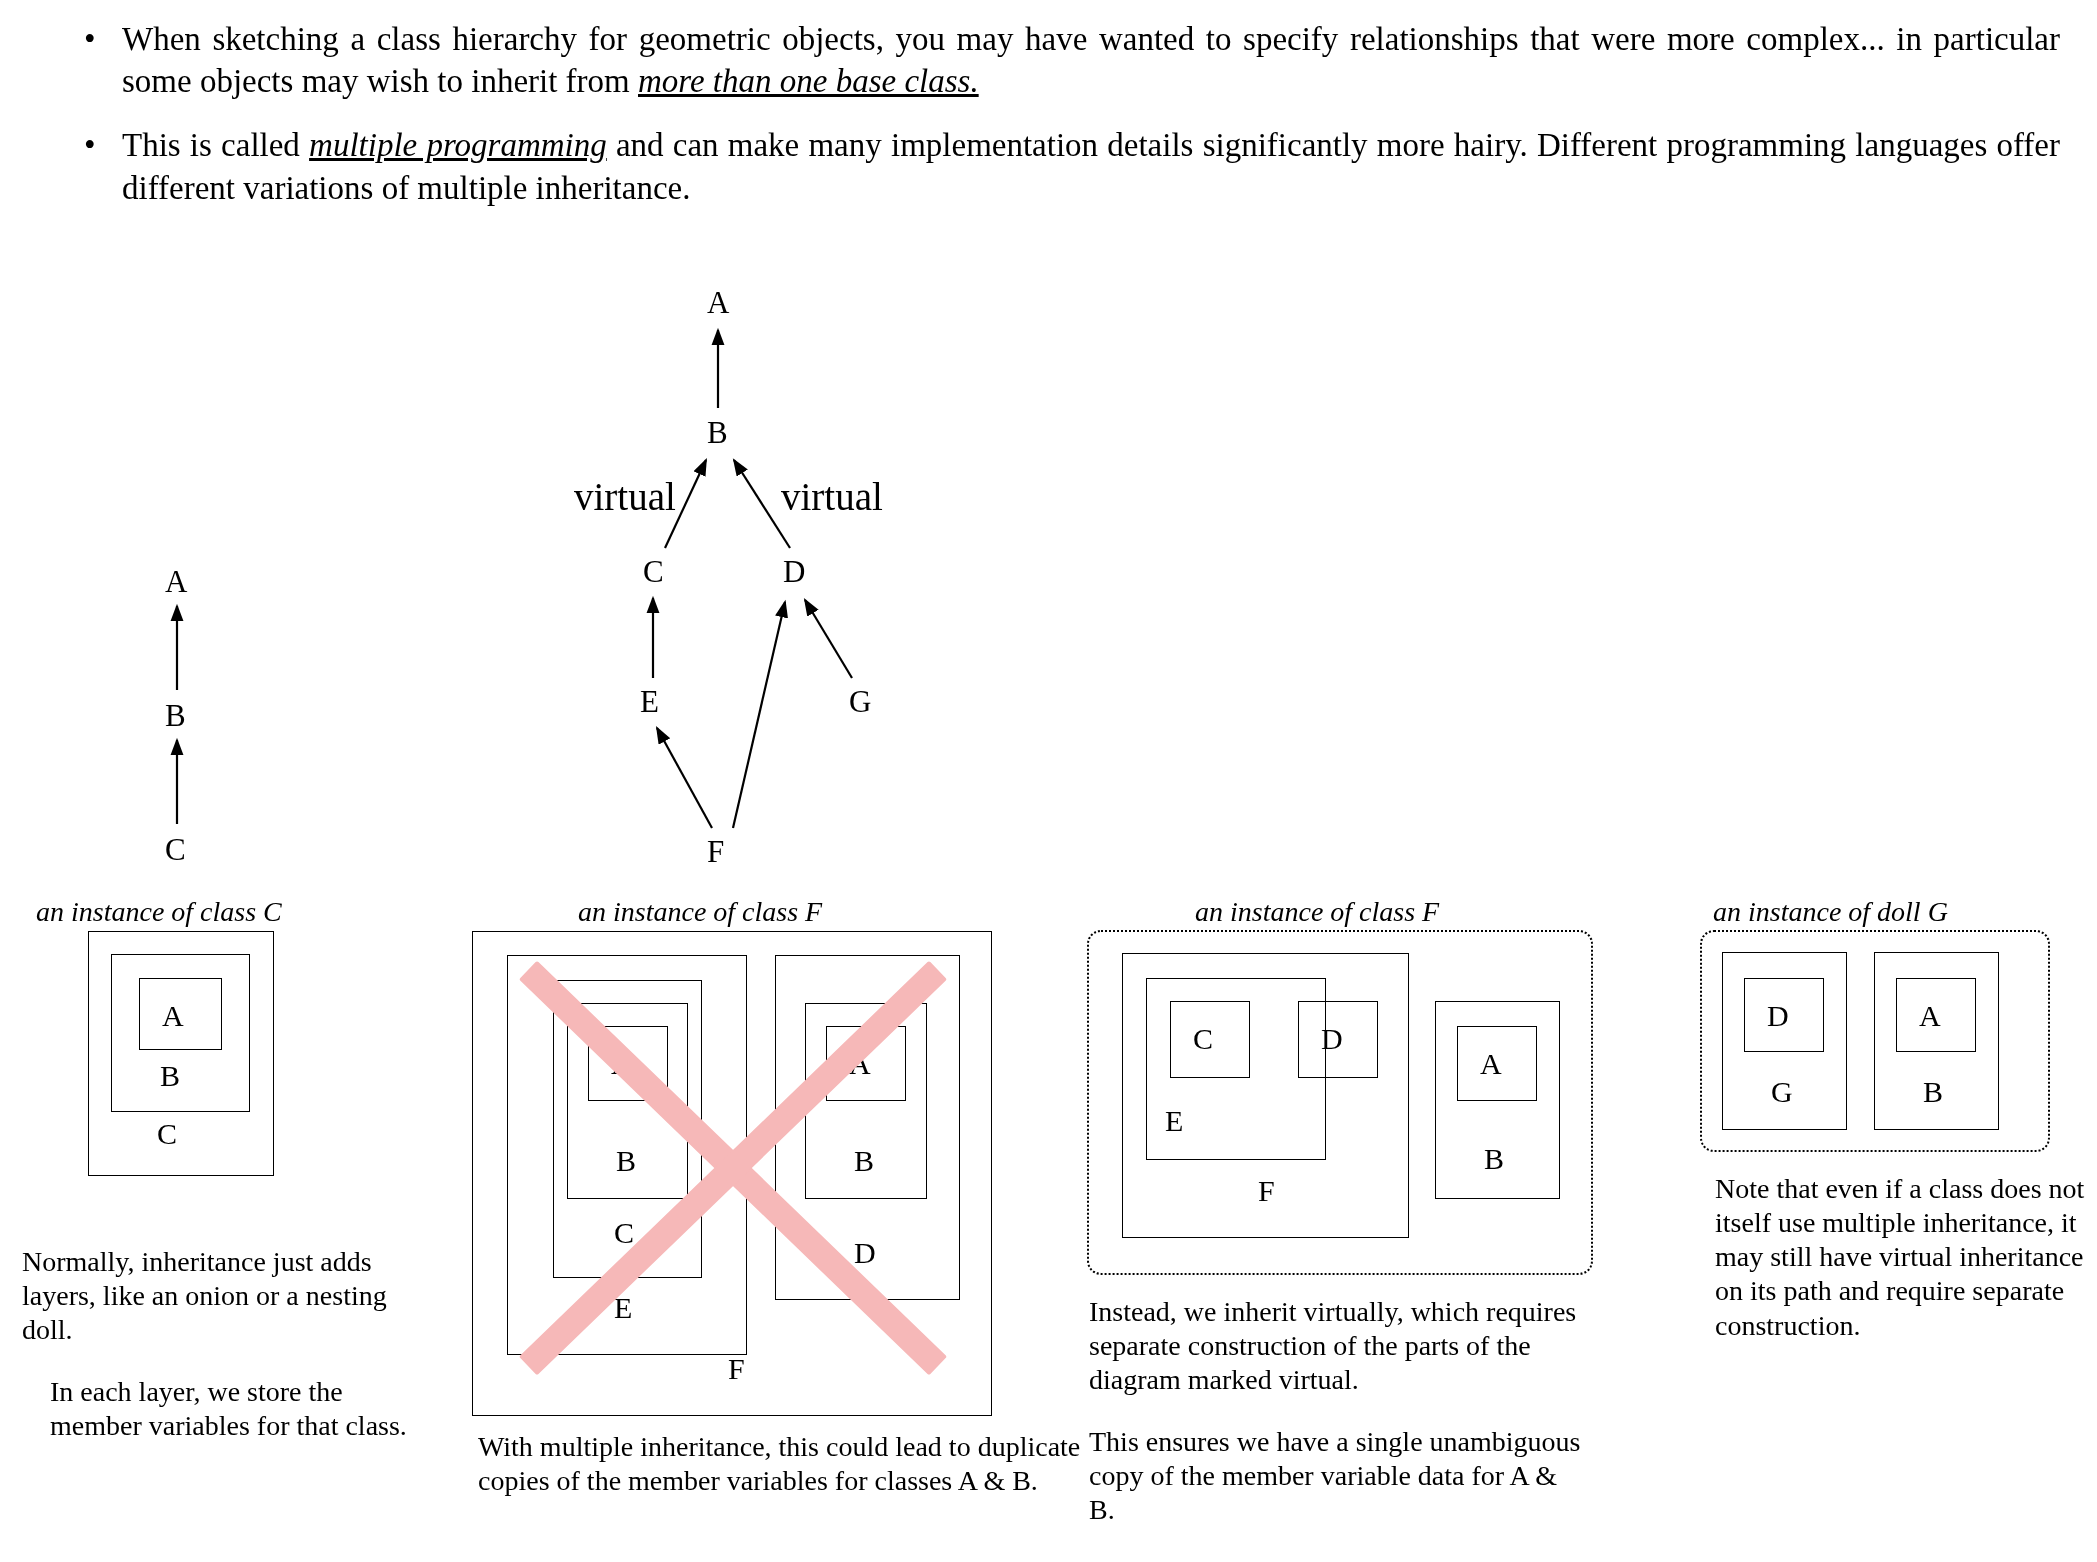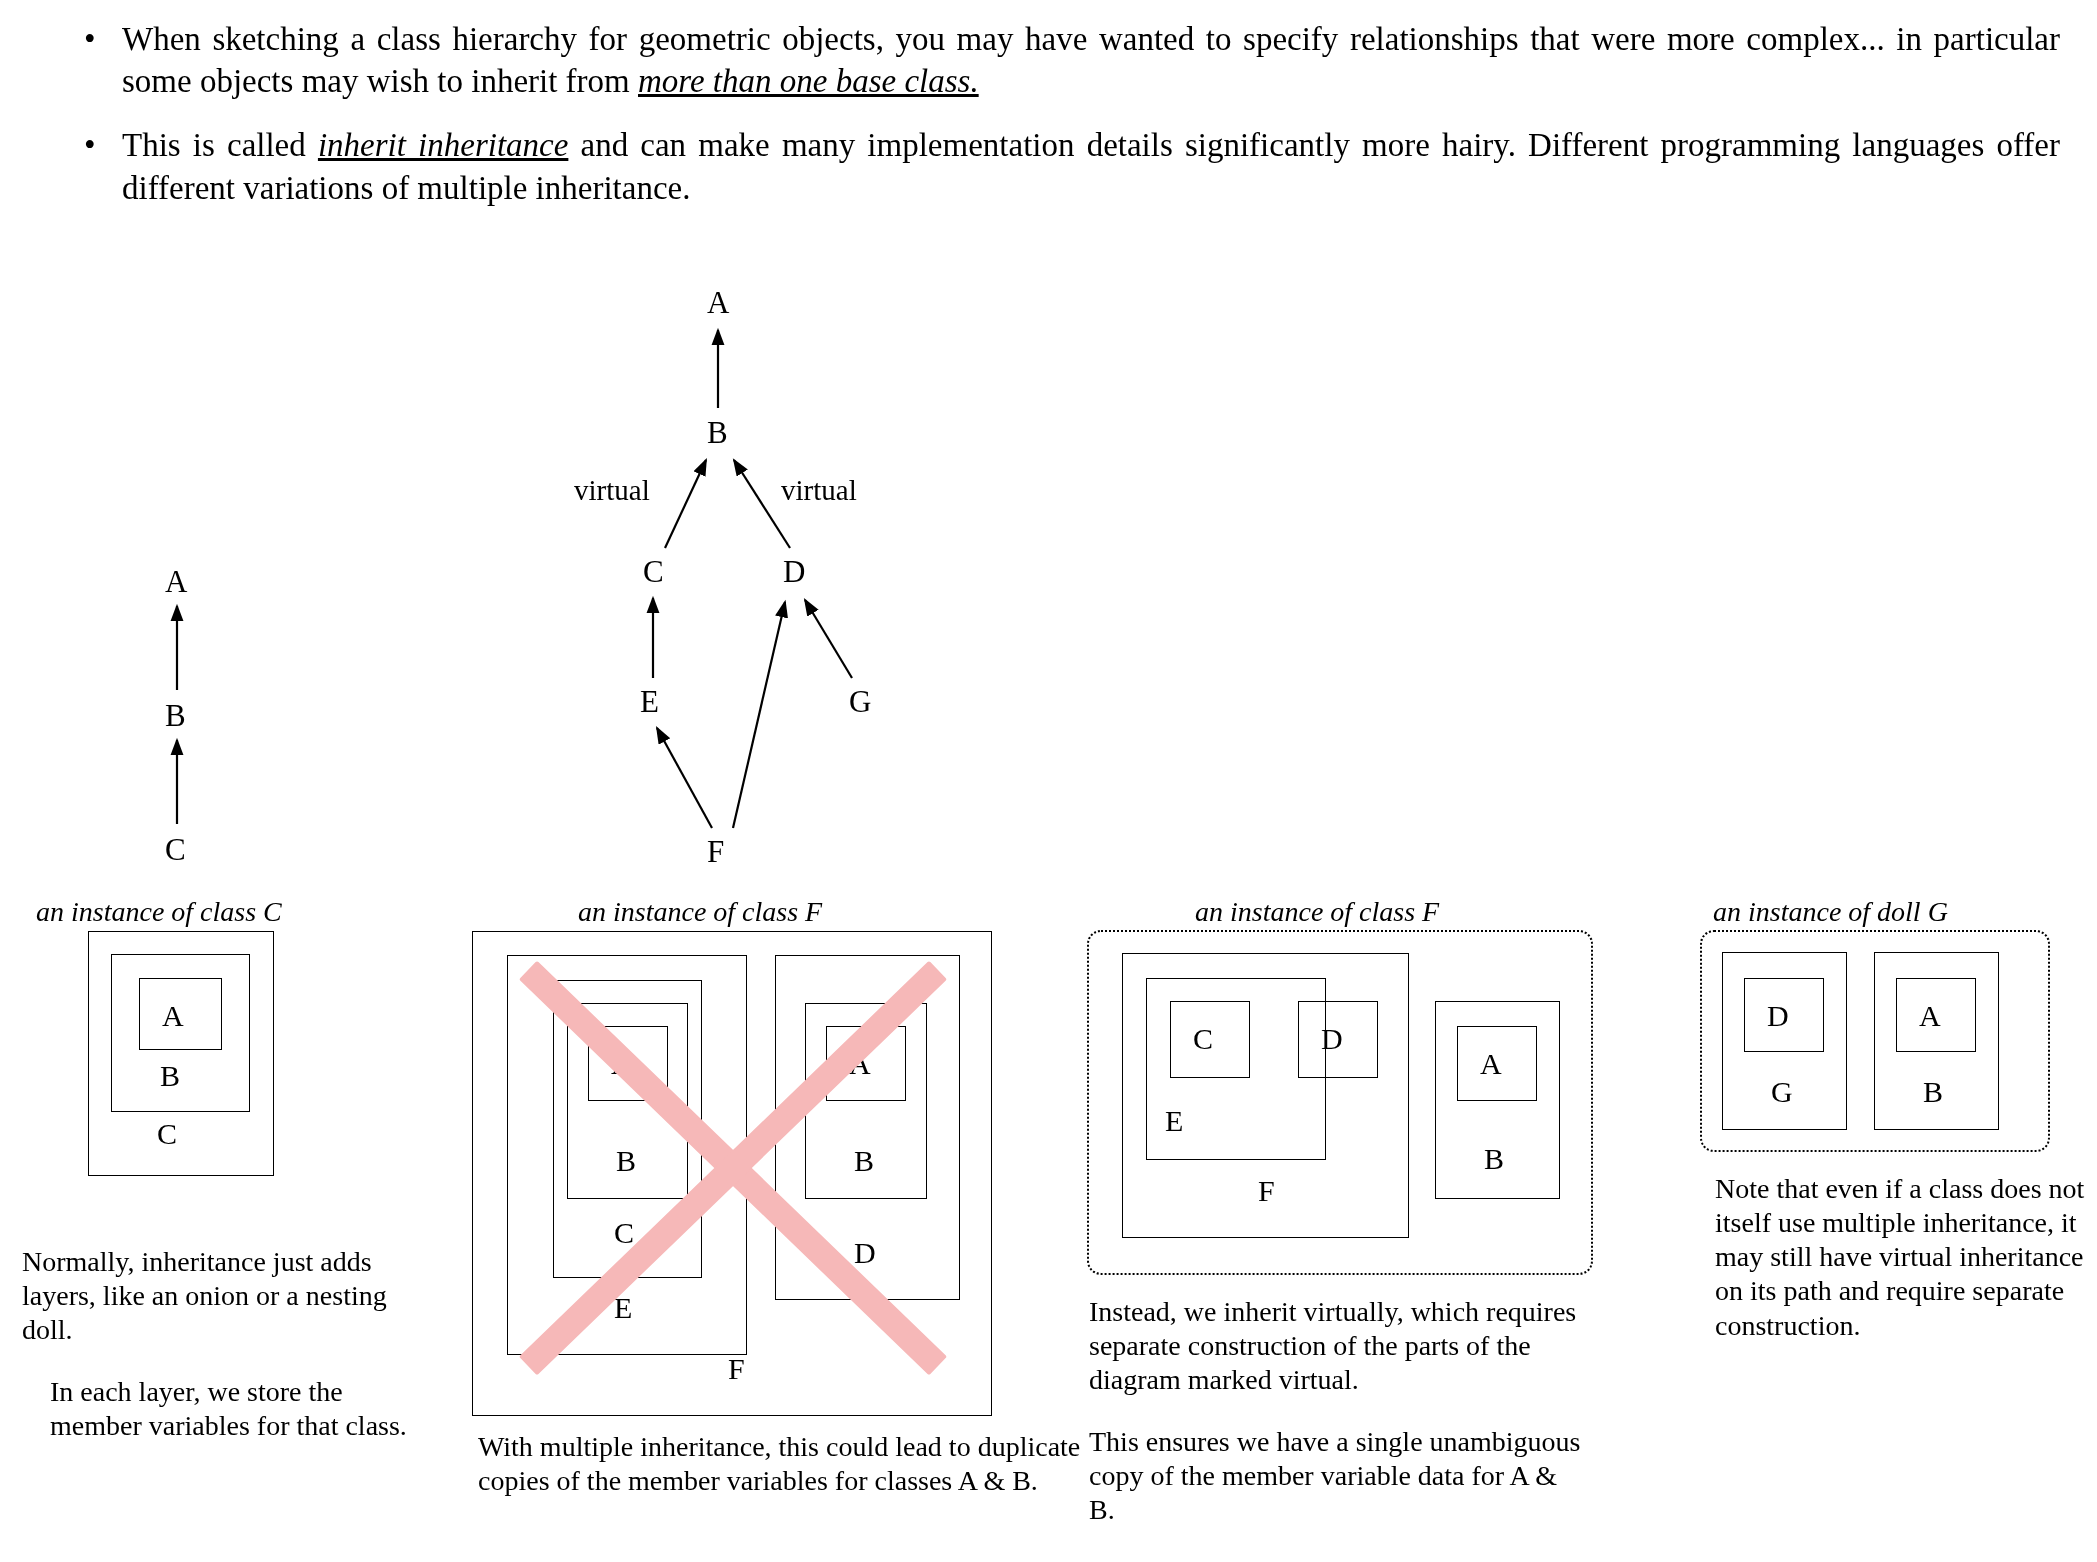--- a/index.html
+++ b/index.html
@@ -49,21 +49,21 @@
   .node {
     position: absolute;
     font-size: 31px;
     line-height: 1;
     font-family: "Liberation Serif", serif;
     text-align: center;
     white-space: nowrap;
   }
   .lbl-virtual {
     position: absolute;
-    font-size: 29px;
+    font-size: 39px;
     white-space: nowrap;
   }
   svg.arrows {
     position: absolute;
     left: 0;
     top: 0;
     overflow: visible;
     pointer-events: none;
   }
 
@@ -115,21 +115,21 @@
 </head>
 <body>
 
 <div class="page">
 
   <div class="bullets">
     <div class="bullet">
       <span class="dot">•</span><span>When sketching a class hierarchy for geometric objects, you may have wanted to specify relationships that were more complex... in particular some objects may wish to inherit from </span><span class="it">more than one base class.</span><span></span>
     </div>
     <div class="bullet">
-      <span class="dot">•</span><span>This is called </span><span class="it">inherit inheritance</span><span> and can make many implementation details significantly more hairy. Different programming languages offer different variations of multiple inheritance.</span>
+      <span class="dot">•</span><span>This is called </span><span class="it">multiple programming</span><span> and can make many implementation details significantly more hairy. Different programming languages offer different variations of multiple inheritance.</span>
     </div>
   </div>
 
   <div>
     <div class="node" style="left:165px; top:566px;">A</div>
     <div class="node" style="left:165px; top:700px;">B</div>
     <div class="node" style="left:165px; top:834px;">C</div>
     <svg class="arrows" width="2097" height="1562">
       <defs>
         <marker id="ah" markerWidth="9" markerHeight="9" refX="7" refY="3" orient="auto" markerUnits="strokeWidth">

